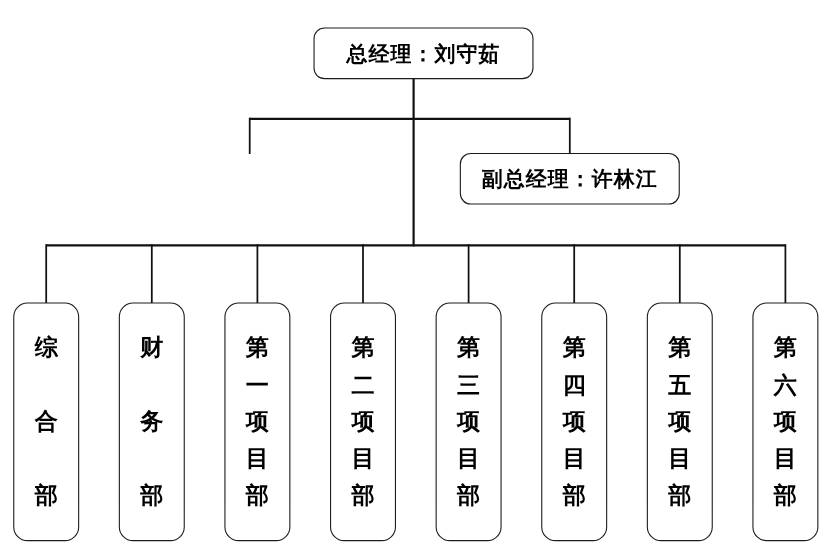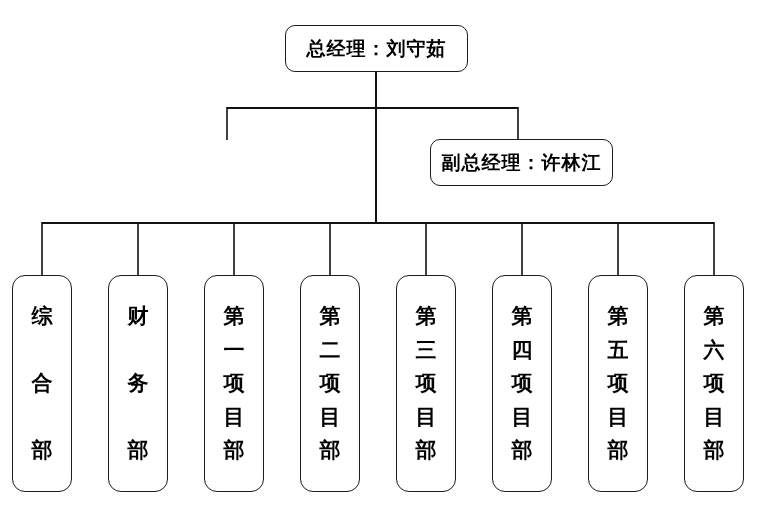--- a/index.html
+++ b/index.html
@@ -31,27 +31,27 @@
     border: 1.6px solid #1c1c1c;
     display: flex;
     align-items: center;
     justify-content: center;
     font-weight: bold;
     font-size: 19px;
     letter-spacing: 1px;
     white-space: nowrap;
   }
   .node.h-box {
-    width: 183px;
+    width: 200px;
     height: 47px;
     border-radius: 10px;
   }
   .node.top-box   { left: 285px; top: 25px; }
   .node.deputy-1  { left: 155px; top: 139px; }
-  .node.deputy-2  { left: 430px; top: 139px; }
+  .node.deputy-2  { left: 418px; top: 139px; }
 
   .dept-row {
     position: absolute;
     left: 12px;
     top: 275px;
     display: flex;
     gap: 36px;
   }
   .dept-box {
     box-sizing: border-box;

